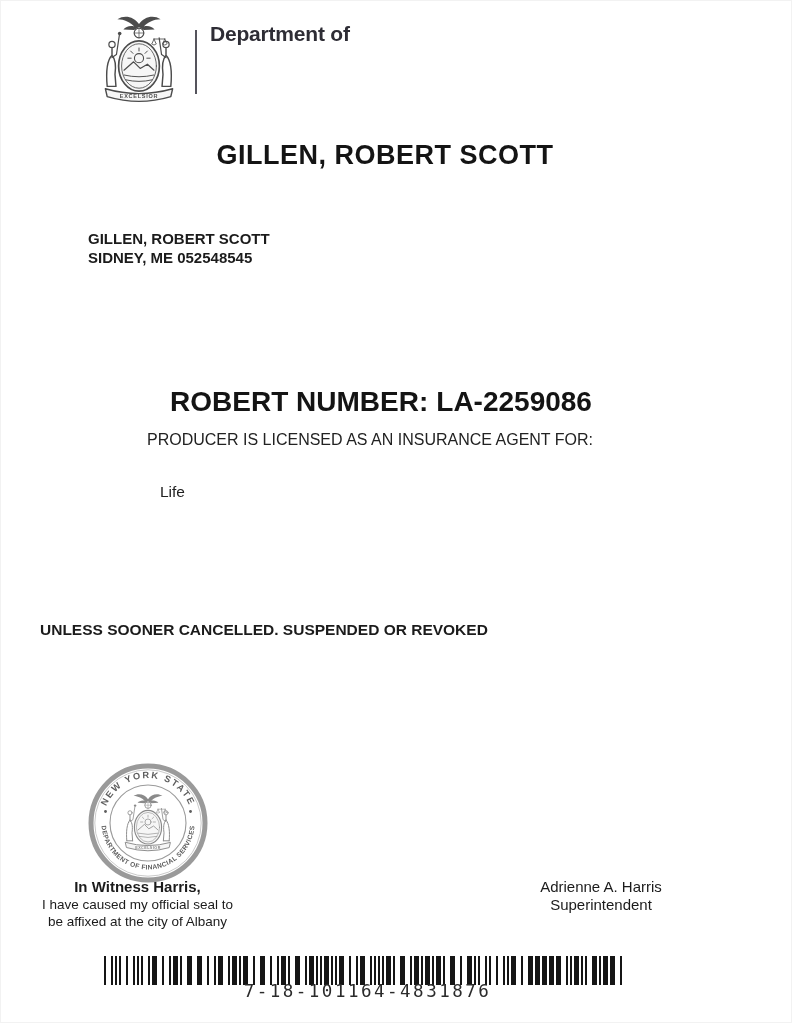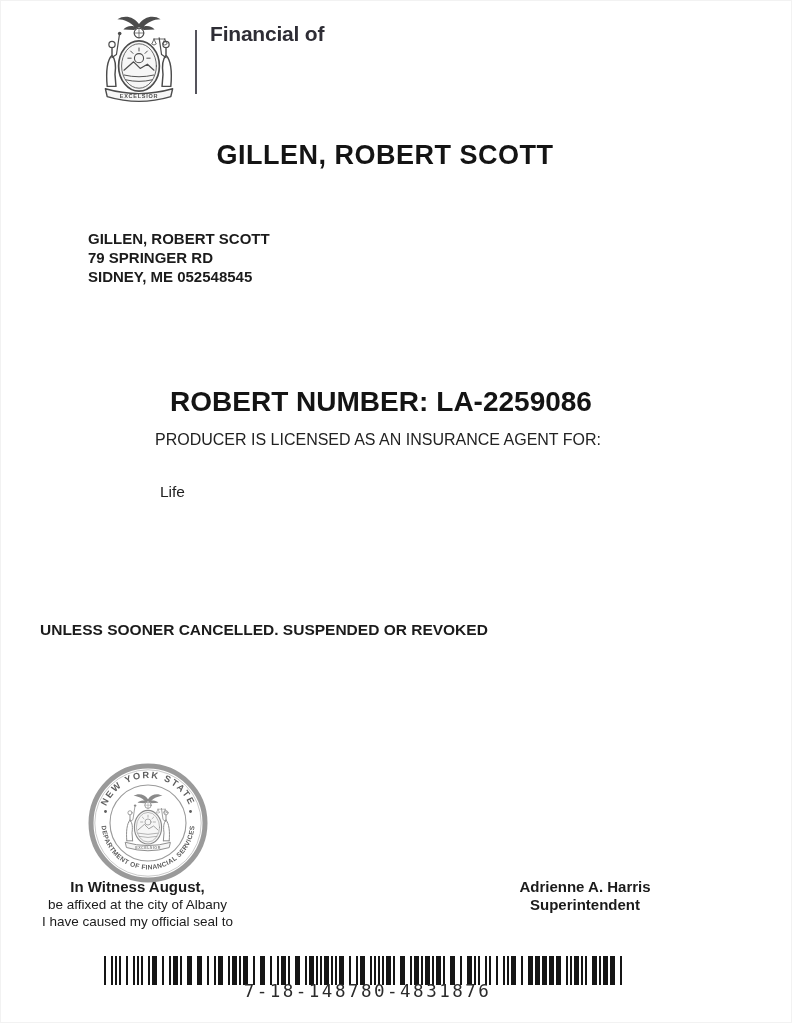--- a/index.html
+++ b/index.html
@@ -21,40 +21,40 @@
   .name-title {
     position:absolute; top:140px; left:0; width:770px; text-align:center;
     font-size:27px; font-weight:bold; letter-spacing:0.5px; color:#141414;
   }
   .license-heading {
     position:absolute; top:386px; left:0; width:762px; text-align:center;
     font-size:28px; font-weight:bold; color:#141414;
   }
   .license-heading .num { margin-left:8px; }
   .authority-line {
-    position:absolute; top:431px; left:8px; width:740px; text-align:center;
+    position:absolute; top:431px; left:0; width:740px; text-align:center;
     font-size:16px; color:#222;
   }
   
   .address { position:absolute; left:88px; top:229px; font-size:15px; font-weight:bold; line-height:19px; }
   
   .loa { position:absolute; left:160px; top:481px; font-size:15.5px; color:#222; line-height:22px; }
   
   .dates { position:absolute; left:40px; top:565px; font-size:18px; font-weight:bold; }
   .dates .row { display:flex; line-height:25px; }
   .dates .lbl { width:183px; }
   .conditions { position:absolute; left:40px; top:621px; font-size:15.5px; font-weight:bold; }
   
   .seal-wrap { position:absolute; left:87px; top:762px; width:122px; height:122px; }
   .witness { position:absolute; left:20px; top:878px; width:235px; text-align:center; }
   .witness .w1 { font-size:15px; font-weight:bold; margin-bottom:2px; }
   .witness .w2 { font-size:13.5px; line-height:16.5px; }
   
-  .signature { position:absolute; left:465px; top:878px; width:240px; text-align:center;
-    font-size:15px; font-weight:bold; line-height:18px; }
+  .signature { position:absolute; left:481px; top:878px; width:240px; text-align:center;
+    font-size:15px; font-weight:normal; line-height:18px; }
   
   .barcode-bars {
     position:absolute; left:104px; top:956px; width:527px; height:29px;
     font-size:0; white-space:nowrap; overflow:hidden;
   }
   .barcode-bars span { display:inline-block; height:100%; background:#151515; }
   .barcode-value {
     position:absolute; left:104px; top:981px; width:527px; text-align:center;
     font-family:"DejaVu Sans Mono", monospace; font-size:17.5px; letter-spacing:2.5px; color:#2b2b2b;
   }
@@ -97,29 +97,28 @@
 </svg>
 
 <div class="page">
 
   <div class="header">
     <svg class="arms-svg" width="94" height="96" viewBox="14 4 72 80" preserveAspectRatio="xMidYMid meet">
       <use href="#nys-arms"></use>
     </svg>
     <div class="logo-divider"></div>
     <div class="agency">
-      <div>Financial of</div>
+      <div>Department of</div>
     </div>
   </div>
 
   <div class="name-title">GILLEN, ROBERT SCOTT</div>
 
   <div class="address">
     <div>GILLEN, ROBERT SCOTT</div>
-    <div>79 SPRINGER RD</div>
     <div>SIDNEY, ME 052548545</div>
   </div>
 
   <div class="license-heading">
     <span>ROBERT NUMBER:</span><span class="num">LA-2259086</span>
   </div>
 
   <div class="authority-line">PRODUCER IS LICENSED AS AN INSURANCE AGENT FOR:</div>
 
   <div class="loa">
@@ -143,26 +142,26 @@
       </text>
       <circle cx="18.5" cy="49.5" r="1.4" fill="#5d5d5d"></circle>
       <circle cx="103.5" cy="49.5" r="1.4" fill="#5d5d5d"></circle>
       <g transform="translate(21,26) scale(0.8)" color="#8a8a8a">
         <use href="#nys-arms"></use>
       </g>
     </svg>
   </div>
 
   <div class="witness">
-    <div class="w1">In Witness August,</div>
+    <div class="w1">In Witness Harris,</div>
+    <div class="w2">I have caused my official seal to</div>
     <div class="w2">be affixed at the city of Albany</div>
-    <div class="w2">I have caused my official seal to</div>
   </div>
 
   <div class="signature">
     <div>Adrienne A. Harris</div>
     <div>Superintendent</div>
   </div>
 
   <div class="barcode-bars"><span style="width:2px;margin-right:5px;background:#151515"></span><span style="width:2px;margin-right:2px;background:#151515"></span><span style="width:2px;margin-right:2px;background:#151515"></span><span style="width:2px;margin-right:5px;background:#151515"></span><span style="width:2px;margin-right:5px;background:#151515"></span><span style="width:2px;margin-right:2px;background:#151515"></span><span style="width:2px;margin-right:2px;background:#151515"></span><span style="width:2px;margin-right:5px;background:#151515"></span><span style="width:2px;margin-right:2px;background:#151515"></span><span style="width:5px;margin-right:5px;background:#151515"></span><span style="width:2px;margin-right:5px;background:#151515"></span><span style="width:2px;margin-right:2px;background:#151515"></span><span style="width:5px;margin-right:2px;background:#151515"></span><span style="width:2px;margin-right:5px;background:#151515"></span><span style="width:5px;margin-right:5px;background:#151515"></span><span style="width:5px;margin-right:5px;background:#151515"></span><span style="width:2px;margin-right:5px;background:#151515"></span><span style="width:2px;margin-right:2px;background:#151515"></span><span style="width:5px;margin-right:5px;background:#151515"></span><span style="width:2px;margin-right:2px;background:#151515"></span><span style="width:5px;margin-right:2px;background:#151515"></span><span style="width:2px;margin-right:2px;background:#151515"></span><span style="width:5px;margin-right:5px;background:#151515"></span><span style="width:2px;margin-right:5px;background:#151515"></span><span style="width:5px;margin-right:5px;background:#151515"></span><span style="width:2px;margin-right:5px;background:#151515"></span><span style="width:2px;margin-right:2px;background:#151515"></span><span style="width:5px;margin-right:2px;background:#151515"></span><span style="width:2px;margin-right:5px;background:#151515"></span><span style="width:5px;margin-right:5px;background:#151515"></span><span style="width:2px;margin-right:2px;background:#151515"></span><span style="width:5px;margin-right:2px;background:#151515"></span><span style="width:2px;margin-right:2px;background:#151515"></span><span style="width:2px;margin-right:2px;background:#151515"></span><span style="width:5px;margin-right:2px;background:#151515"></span><span style="width:2px;margin-right:2px;background:#151515"></span><span style="width:2px;margin-right:2px;background:#151515"></span><span style="width:5px;margin-right:5px;background:#151515"></span><span style="width:2px;margin-right:5px;background:#151515"></span><span style="width:2px;margin-right:2px;background:#151515"></span><span style="width:5px;margin-right:5px;background:#151515"></span><span style="width:2px;margin-right:2px;background:#151515"></span><span style="width:2px;margin-right:2px;background:#151515"></span><span style="width:2px;margin-right:2px;background:#151515"></span><span style="width:2px;margin-right:2px;background:#151515"></span><span style="width:5px;margin-right:2px;background:#151515"></span><span style="width:2px;margin-right:5px;background:#151515"></span><span style="width:5px;margin-right:5px;background:#151515"></span><span style="width:2px;margin-right:2px;background:#151515"></span><span style="width:5px;margin-right:2px;background:#151515"></span><span style="width:2px;margin-right:2px;background:#151515"></span><span style="width:5px;margin-right:2px;background:#151515"></span><span style="width:2px;margin-right:2px;background:#151515"></span><span style="width:5px;margin-right:2px;background:#151515"></span><span style="width:2px;margin-right:5px;background:#151515"></span><span style="width:5px;margin-right:5px;background:#151515"></span><span style="width:2px;margin-right:5px;background:#151515"></span><span style="width:5px;margin-right:2px;background:#151515"></span><span style="width:2px;margin-right:2px;background:#151515"></span><span style="width:2px;margin-right:5px;background:#151515"></span><span style="width:2px;margin-right:2px;background:#151515"></span><span style="width:2px;margin-right:5px;background:#151515"></span><span style="width:2px;margin-right:5px;background:#151515"></span><span style="width:2px;margin-right:2px;background:#151515"></span><span style="width:2px;margin-right:2px;background:#151515"></span><span style="width:5px;margin-right:5px;background:#151515"></span><span style="width:2px;margin-right:5px;background:#151515"></span><span style="width:5px;margin-right:2px;background:#151515"></span><span style="width:5px;margin-right:2px;background:#151515"></span><span style="width:5px;margin-right:2px;background:#151515"></span><span style="width:5px;margin-right:2px;background:#151515"></span><span style="width:5px;margin-right:5px;background:#151515"></span><span style="width:2px;margin-right:2px;background:#151515"></span><span style="width:2px;margin-right:2px;background:#151515"></span><span style="width:5px;margin-right:2px;background:#151515"></span><span style="width:2px;margin-right:2px;background:#151515"></span><span style="width:2px;margin-right:5px;background:#151515"></span><span style="width:5px;margin-right:2px;background:#151515"></span><span style="width:2px;margin-right:2px;background:#151515"></span><span style="width:5px;margin-right:2px;background:#151515"></span><span style="width:5px;margin-right:5px;background:#151515"></span><span style="width:2px;margin-right:2px;background:#151515"></span></div>
-  <div class="barcode-value">7-18-148780-4831876</div>
+  <div class="barcode-value">7-18-101164-4831876</div>
 
 </div>
 
 </body></html>

